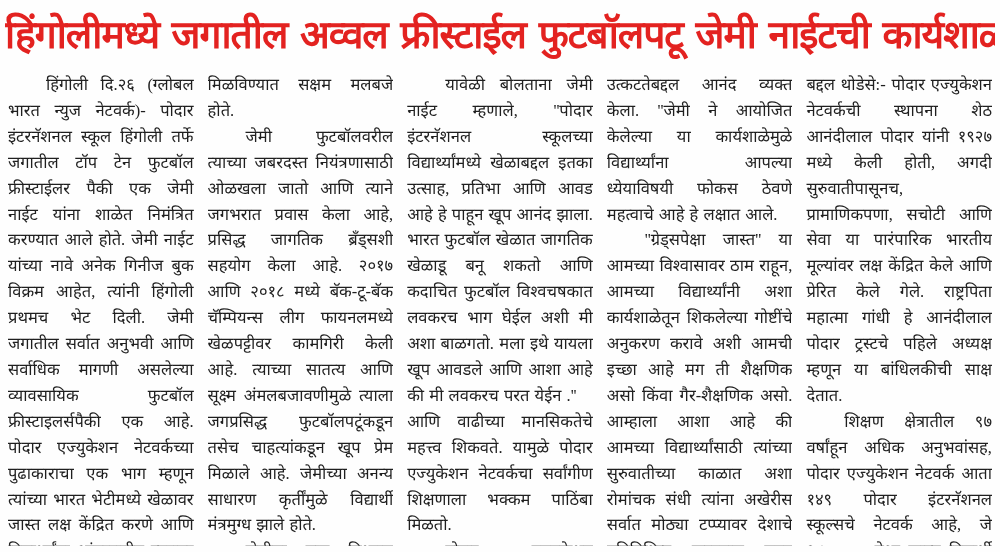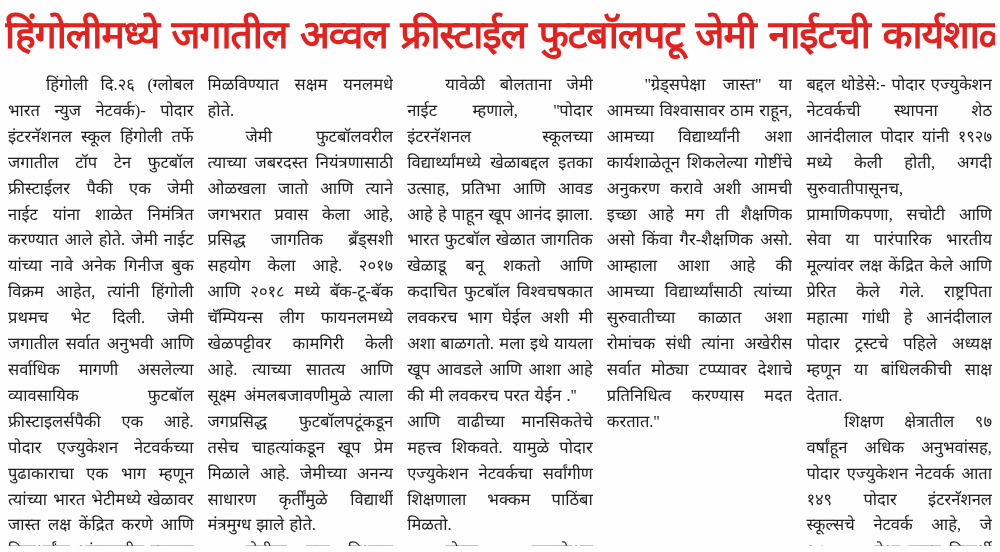--- a/index.html
+++ b/index.html
@@ -55,32 +55,33 @@
 
 <div class="page">
   <h1 class="headline">हिंगोलीमध्ये जगातील अव्वल फ्रीस्टाईल फुटबॉलपटू जेमी नाईटची कार्यशाळा संपन्न</h1>
   <div class="columns">
 
     <div class="col">
       <p class="para indent">हिंगोली दि.२६ (ग्लोबल भारत न्युज नेटवर्क)- पोदार इंटरनॅशनल स्कूल हिंगोली तर्फे जगातील टॉप टेन फुटबॉल फ्रीस्टाईलर पैकी एक जेमी नाईट यांना शाळेत निमंत्रित करण्यात आले होते. जेमी नाईट यांच्या नावे अनेक गिनीज बुक विक्रम आहेत, त्यांनी हिंगोली प्रथमच भेट दिली. जेमी जगातील सर्वात अनुभवी आणि सर्वाधिक मागणी असलेल्या व्यावसायिक फुटबॉल फ्रीस्टाइलर्सपैकी एक आहे. पोदार एज्युकेशन नेटवर्कच्या पुढाकाराचा एक भाग म्हणून त्यांच्या भारत भेटीमध्ये खेळावर जास्त लक्ष केंद्रित करणे आणि विद्यार्थ्यांना आंतरराष्ट्रीय स्तरावर प्रख्यात खेळाडू आणि प्रशिक्षकांकडून उत्कृष्ट कार्यशाळा आणि प्रशिक्षण सत्रे</p>
     </div>
 
     <div class="col">
-      <p class="para">मिळविण्यात सक्षम यनलमधे होते.</p>
+      <p class="para">मिळविण्यात सक्षम मलबजे होते.</p>
       <p class="para indent">जेमी फुटबॉलवरील त्याच्या जबरदस्त नियंत्रणासाठी ओळखला जातो आणि त्याने जगभरात प्रवास केला आहे, प्रसिद्ध जागतिक ब्रँड्सशी सहयोग केला आहे. २०१७ आणि २०१८ मध्ये बॅक-टू-बॅक चॅम्पियन्स लीग फायनलमध्ये खेळपट्टीवर कामगिरी केली आहे. त्याच्या सातत्य आणि सूक्ष्म अंमलबजावणीमुळे त्याला जगप्रसिद्ध फुटबॉलपटूंकडून तसेच चाहत्यांकडून खूप प्रेम मिळाले आहे. जेमीच्या अनन्य साधारण कृर्तींमुळे विद्यार्थी मंत्रमुग्ध झाले होते.</p>
       <p class="para indent">जेमीचा ठाम विश्वास आहे की फ्रीस्टाइल फुटबॉल शारीरिक आणि मानसिक आरोग्य विकसित करण्यात मदत करते</p>
     </div>
 
     <div class="col">
       <p class="para indent">यावेळी बोलताना जेमी नाईट म्हणाले, ''पोदार इंटरनॅशनल स्कूलच्या विद्यार्थ्यांमध्ये खेळाबद्दल इतका उत्साह, प्रतिभा आणि आवड आहे हे पाहून खूप आनंद झाला. भारत फुटबॉल खेळात जागतिक खेळाडू बनू शकतो आणि कदाचित फुटबॉल विश्वचषकात लवकरच भाग घेईल अशी मी अशा बाळगतो. मला इथे यायला खूप आवडले आणि आशा आहे की मी लवकरच परत येईन .''</p>
       <p class="para">आणि वाढीच्या मानसिकतेचे महत्त्व शिकवते. यामुळे पोदार एज्युकेशन नेटवर्कचा सर्वांगीण शिक्षणाला भक्कम पाठिंबा मिळतो.</p>
       <p class="para indent">पोदार एज्युकेशन नेटवर्कचे संचालक श्री हर्ष पोदार यांनी विद्यार्थ्यांच्या उर्जा आणि</p>
     </div>
 
     <div class="col">
+      <p class="para">उत्कटतेबद्दल आनंद व्यक्त केला. ''जेमी ने आयोजित केलेल्या या कार्यशाळेमुळे विद्यार्थ्यांना आपल्या ध्येयाविषयी फोकस ठेवणे महत्वाचे आहे हे लक्षात आले.</p>
       <p class="para indent">''ग्रेड्सपेक्षा जास्त'' या आमच्या विश्वासावर ठाम राहून, आमच्या विद्यार्थ्यांनी अशा कार्यशाळेतून शिकलेल्या गोष्टींचे अनुकरण करावे अशी आमची इच्छा आहे मग ती शैक्षणिक असो किंवा गैर-शैक्षणिक असो. आम्हाला आशा आहे की आमच्या विद्यार्थ्यांसाठी त्यांच्या सुरुवातीच्या काळात अशा रोमांचक संधी त्यांना अखेरीस सर्वात मोठ्या टप्प्यावर देशाचे प्रतिनिधित्व करण्यास मदत करतात.''</p>
 
     </div>
 
     <div class="col">
       <p class="para">बद्दल थोडेसे:- पोदार एज्युकेशन नेटवर्कची स्थापना शेठ आनंदीलाल पोदार यांनी १९२७ मध्ये केली होती, अगदी सुरुवातीपासूनच, प्रामाणिकपणा, सचोटी आणि सेवा या पारंपारिक भारतीय मूल्यांवर लक्ष केंद्रित केले आणि प्रेरित केले गेले. राष्ट्रपिता महात्मा गांधी हे आनंदीलाल पोदार ट्रस्टचे पहिले अध्यक्ष म्हणून या बांधिलकीची साक्ष देतात.</p>
       <p class="para indent">शिक्षण क्षेत्रातील ९७ वर्षांहून अधिक अनुभवांसह, पोदार एज्युकेशन नेटवर्क आता १४९ पोदार इंटरनॅशनल स्कूल्सचे नेटवर्क आहे, जे २,५०,००० पेक्षा जास्त विद्यार्थी संख्या असलेल्या पोदार एज्युकेशन नेटवर्कद्वारे पूर्णपणे व्यवस्थापित केले जाते.</p>
     </div>
 
   </div>

